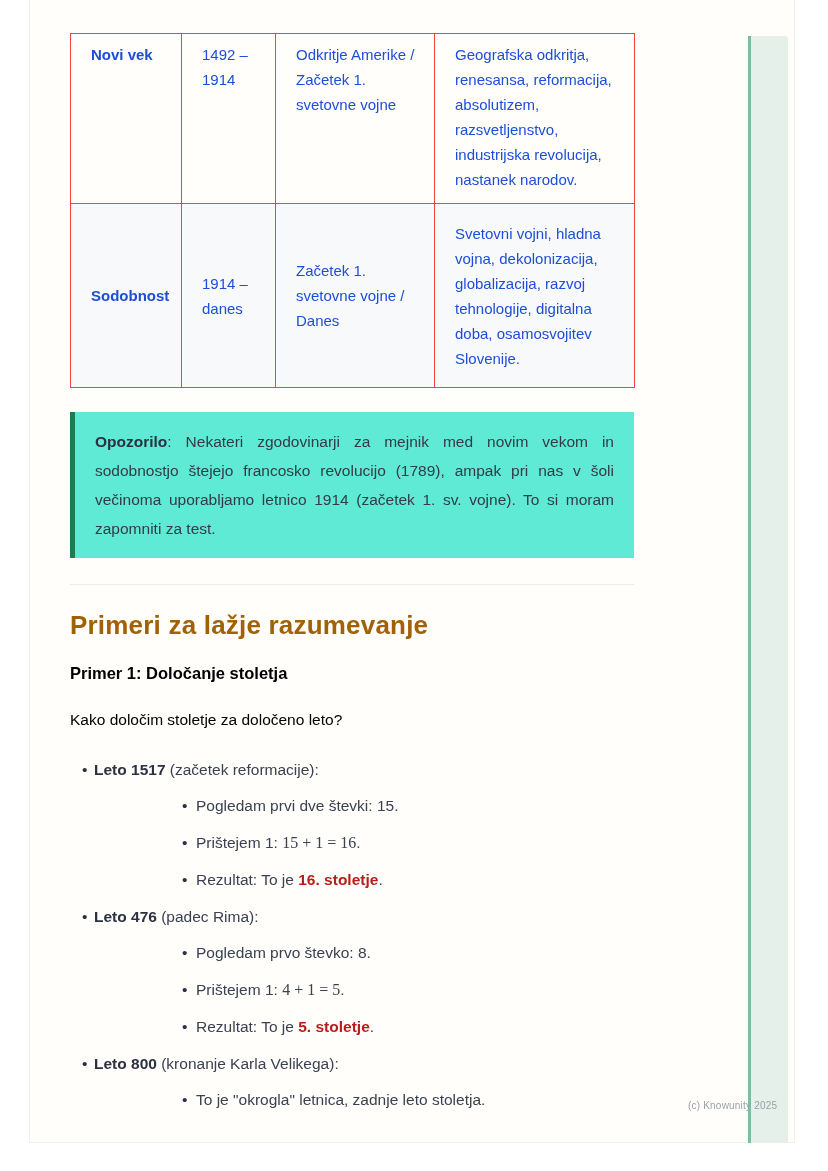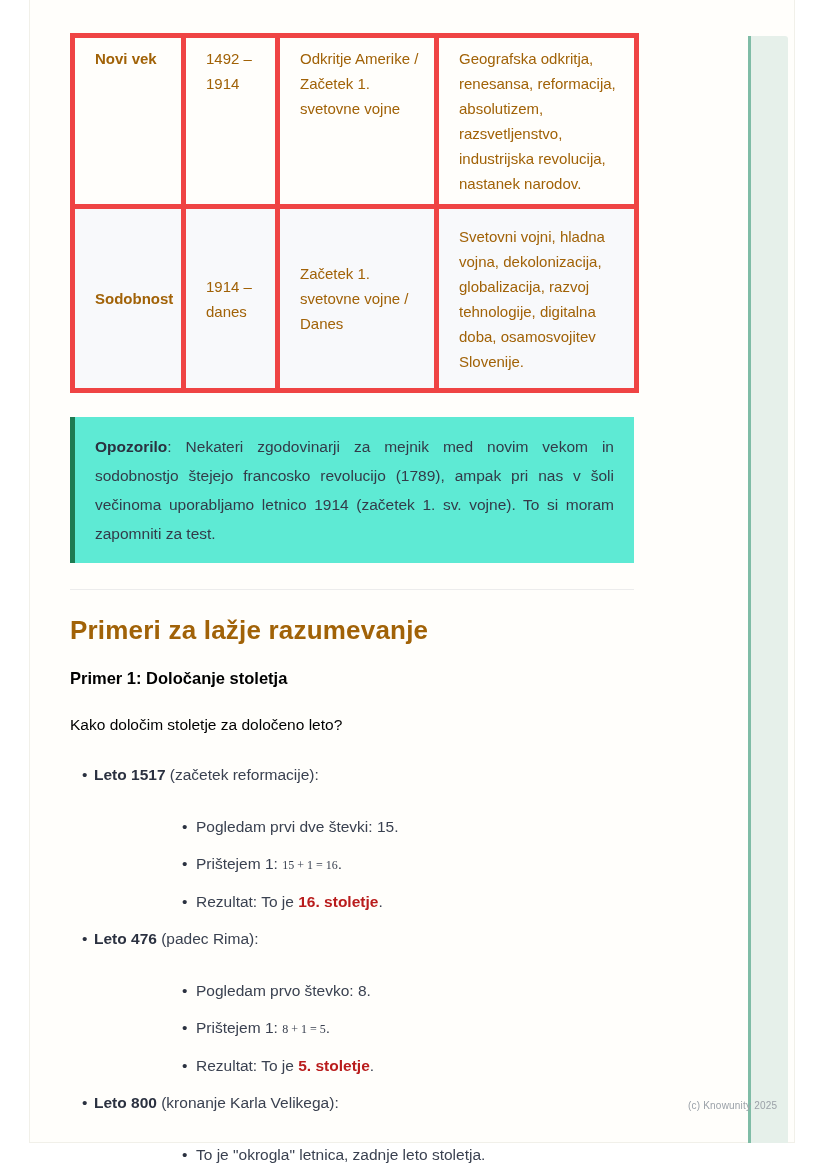--- a/index.html
+++ b/index.html
@@ -22,22 +22,22 @@
   }
   .content{
     position:absolute;left:70px;top:33px;width:564px;z-index:2;
   }
   
   table.periods{
     border-collapse:collapse;width:564px;table-layout:fixed;
     font-size:15px;line-height:25px;
   }
   table.periods td{
-    border:5px solid #ef4444;padding:8px 14px 8px 20px;
-    box-sizing:border-box;color:#a16207;
+    border:1px solid #ef4444;padding:8px 14px 8px 20px;
+    box-sizing:border-box;color:#1d4ed8;
   }
   col.c1{width:111px}col.c2{width:94px}col.c3{width:159px}col.c4{width:200px}
   tr.row-1{height:170px}
   tr.row-1 td{vertical-align:top}
   tr.row-2{height:184px}
   tr.row-2 td{vertical-align:middle;background:#f8f9fb;}
   td.period-name{font-weight:700;color:#2b3140;}
   
   .callout{
     margin-top:24px;background:#5eead4;border-left:5px solid #1e7b52;
@@ -63,29 +63,29 @@
   
   ul.main-list{margin:27px 0 0 0;padding:0;list-style:none;}
   li.main-item{
     position:relative;padding-left:24px;font-size:15.5px;line-height:24px;
     margin-bottom:6px;color:#3a4150;
   }
   li.main-item::before{
     content:"\2022";position:absolute;left:12px;top:0;color:#2b3140;
   }
   li.main-item > .lead b{color:#2b3140;}
-  ul.sub-list{margin:28px 0 13px 0;padding:0 0 0 78px;list-style:none;}
+  ul.sub-list{margin:12px 0 13px 0;padding:0 0 0 78px;list-style:none;}
   li.sub-item{
     position:relative;padding-left:24px;margin-bottom:13px;line-height:24px;
     font-size:15.5px;color:#3a4150;
   }
   li.sub-item::before{
     content:"\2022";position:absolute;left:10px;top:0;color:#2b3140;
   }
-  .math{font-family:"Liberation Serif",serif;font-size:12px;}
+  .math{font-family:"Liberation Serif",serif;font-size:16px;}
   .strong{font-weight:700;color:#b91c1c;}
   
   .copyright{
     position:absolute;top:1100px;left:688px;z-index:3;
     font-size:10px;color:#9ba1a8;letter-spacing:0.2px;
   }
 </style>
 </head>
 <body>
 
@@ -137,21 +137,21 @@
         <li class="sub-item"><span>Pogledam prvi dve števki: 15.</span></li>
         <li class="sub-item"><span>Prištejem 1: </span><span class="math">15 + 1 = 16</span><span>.</span></li>
         <li class="sub-item"><span>Rezultat: To je </span><span class="strong">16. stoletje</span><span>.</span></li>
       </ul>
     </li>
 
     <li class="main-item">
       <span class="lead"><b>Leto 476</b><span> (padec Rima):</span></span>
       <ul class="sub-list">
         <li class="sub-item"><span>Pogledam prvo števko: 8.</span></li>
-        <li class="sub-item"><span>Prištejem 1: </span><span class="math">8 + 1 = 5</span><span>.</span></li>
+        <li class="sub-item"><span>Prištejem 1: </span><span class="math">4 + 1 = 5</span><span>.</span></li>
         <li class="sub-item"><span>Rezultat: To je </span><span class="strong">5. stoletje</span><span>.</span></li>
       </ul>
     </li>
 
     <li class="main-item">
       <span class="lead"><b>Leto 800</b><span> (kronanje Karla Velikega):</span></span>
       <ul class="sub-list">
         <li class="sub-item"><span>To je "okrogla" letnica, zadnje leto stoletja.</span></li>
       </ul>
     </li>

